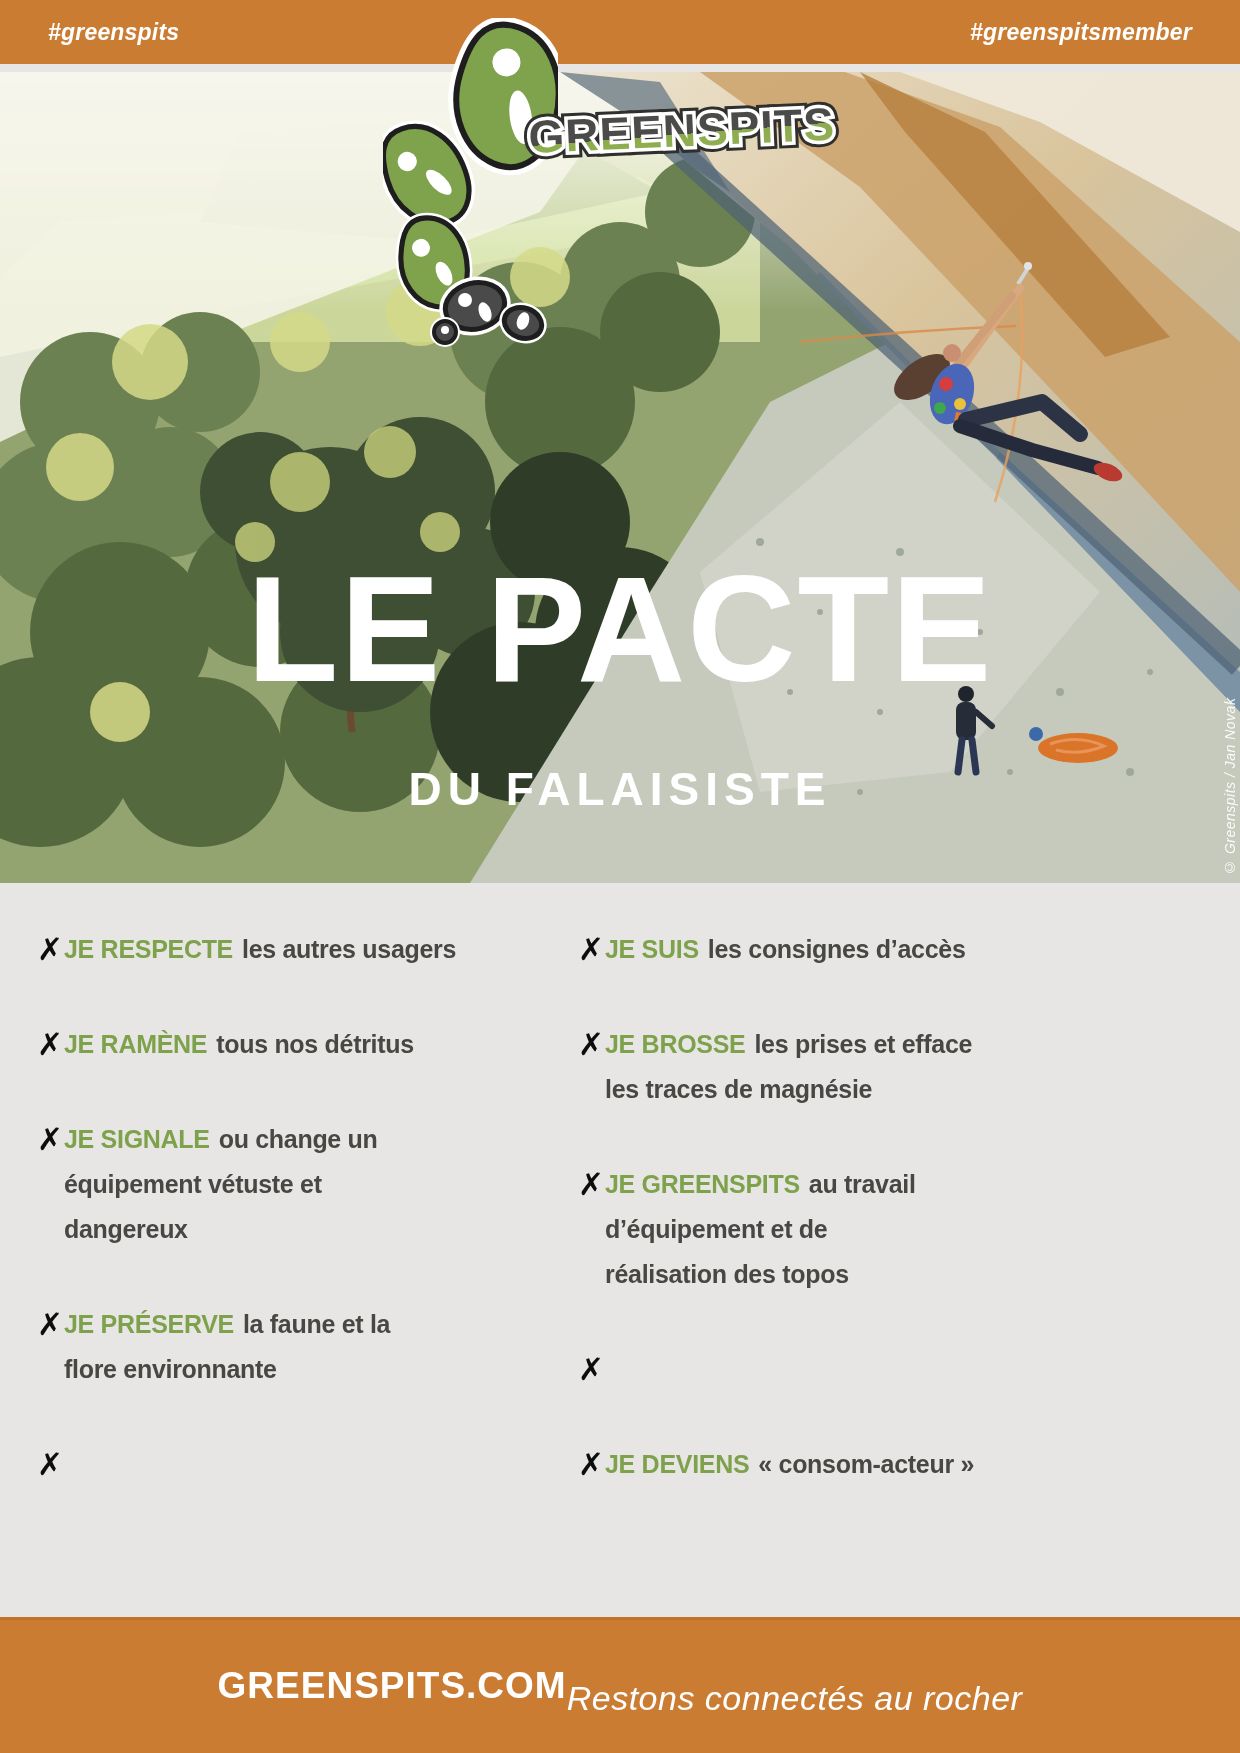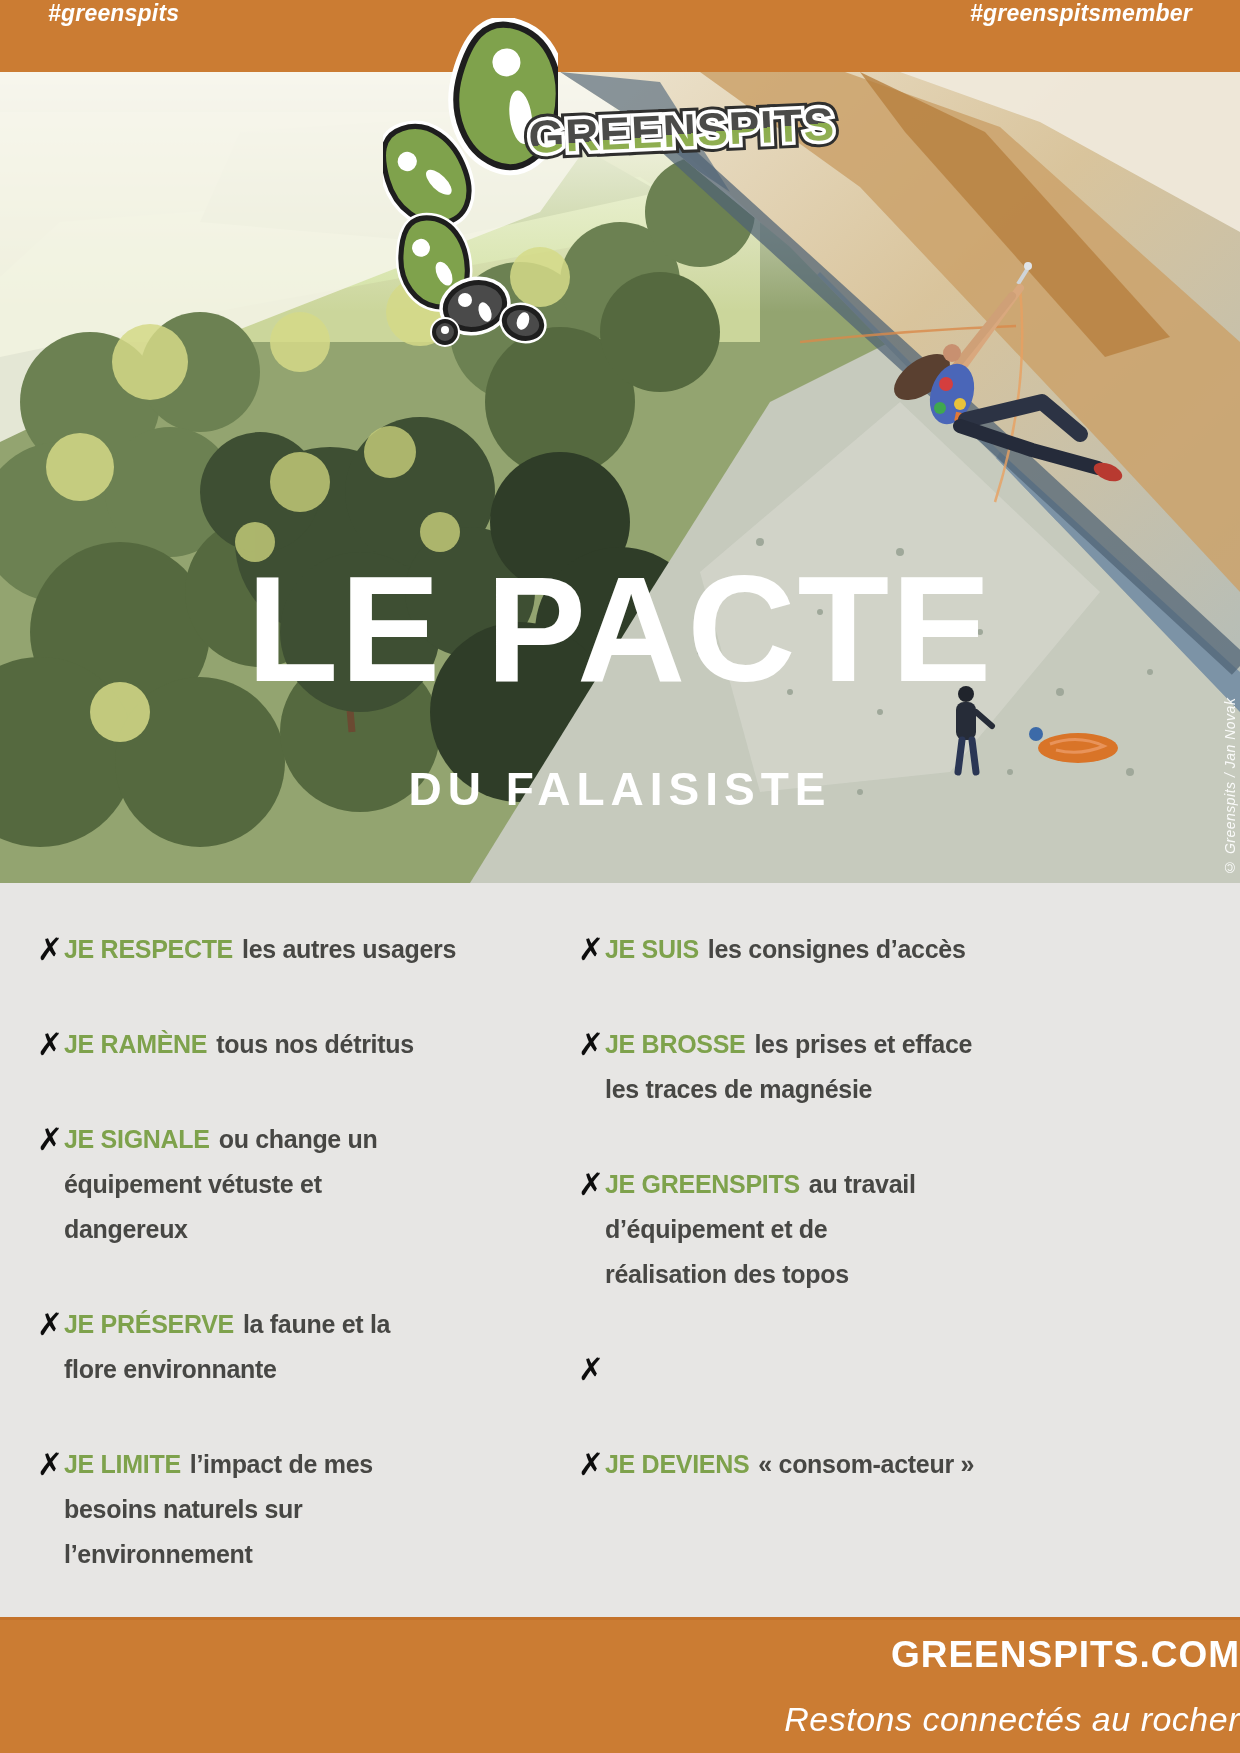--- a/index.html
+++ b/index.html
@@ -3,23 +3,23 @@
 <meta charset="utf-8">
 <style>
   html,body{margin:0;padding:0;background:#888;}
   .poster{
     position:relative;width:1240px;height:1753px;margin:0 auto;
     background:#E7E6E4;overflow:hidden;
     font-family:"Liberation Sans","DejaVu Sans",sans-serif;
   }
   
   .topbar{
-    position:absolute;top:0;left:0;width:1240px;height:72px;
+    position:absolute;top:0;left:0;width:1240px;height:64px;
     background:var(--orange,#CB7C33);
-    display:flex;justify-content:space-between;
+    display:flex;align-items:center;justify-content:space-between;
     padding:0 48px;box-sizing:border-box;z-index:2;
   }
   .hashtag{
     color:#fff;font-size:23px;font-weight:bold;font-style:italic;letter-spacing:.2px;
   }
   
   .photo{
     position:absolute;top:72px;left:0;width:1240px;height:811px;overflow:hidden;z-index:1;
     background:#14532d;
   }
@@ -74,21 +74,21 @@
   .txt{
     margin:0;font-size:25px;font-weight:bold;line-height:45px;letter-spacing:-.3px;
     color:var(--dark,#474744);
   }
   .verb{color:var(--green,#7EA24C);margin-right:9px;}
   .rest{white-space:pre-line;}
   
   .footer{
     position:absolute;top:1617px;left:0;width:1240px;height:136px;
     background:var(--orange,#CB7C33);
-    display:flex;flex-direction:column;align-items:flex-end;justify-content:center;
+    display:flex;flex-direction:row;align-items:center;justify-content:center;
     border-top:3px solid #C4722A;box-sizing:border-box;
   }
   .site{color:#fff;font-size:37px;font-weight:bold;letter-spacing:1px;line-height:1.15;}
   .tagline{color:#fff;font-size:34px;font-style:italic;margin-top:24px;letter-spacing:.5px;}
 </style>
 </head>
 <body>
 
 <div class="poster" style="--orange: #CB7C33; --green: #7EA24C; --dark: #474744; --bg: #E7E6E4;">
 
@@ -307,23 +307,20 @@
         </div>
 
         <div class="item">
           <span class="cross">✗</span>
           <p class="txt"><span class="verb">JE PRÉSERVE</span><span class="rest">la faune et la
 flore environnante</span></p>
         </div>
 
         <div class="item">
           <span class="cross">✗</span>
-          <p class="txt"><span class="verb">JE LIMITE</span><span class="rest">l’impact de mes
-besoins naturels sur
-l’environnement</span></p>
         </div>
       </div>
     <div class="col right">
 
         <div class="item">
           <span class="cross">✗</span>
           <p class="txt"><span class="verb">JE SUIS</span><span class="rest">les consignes d’accès</span></p>
         </div>
 
         <div class="item">

